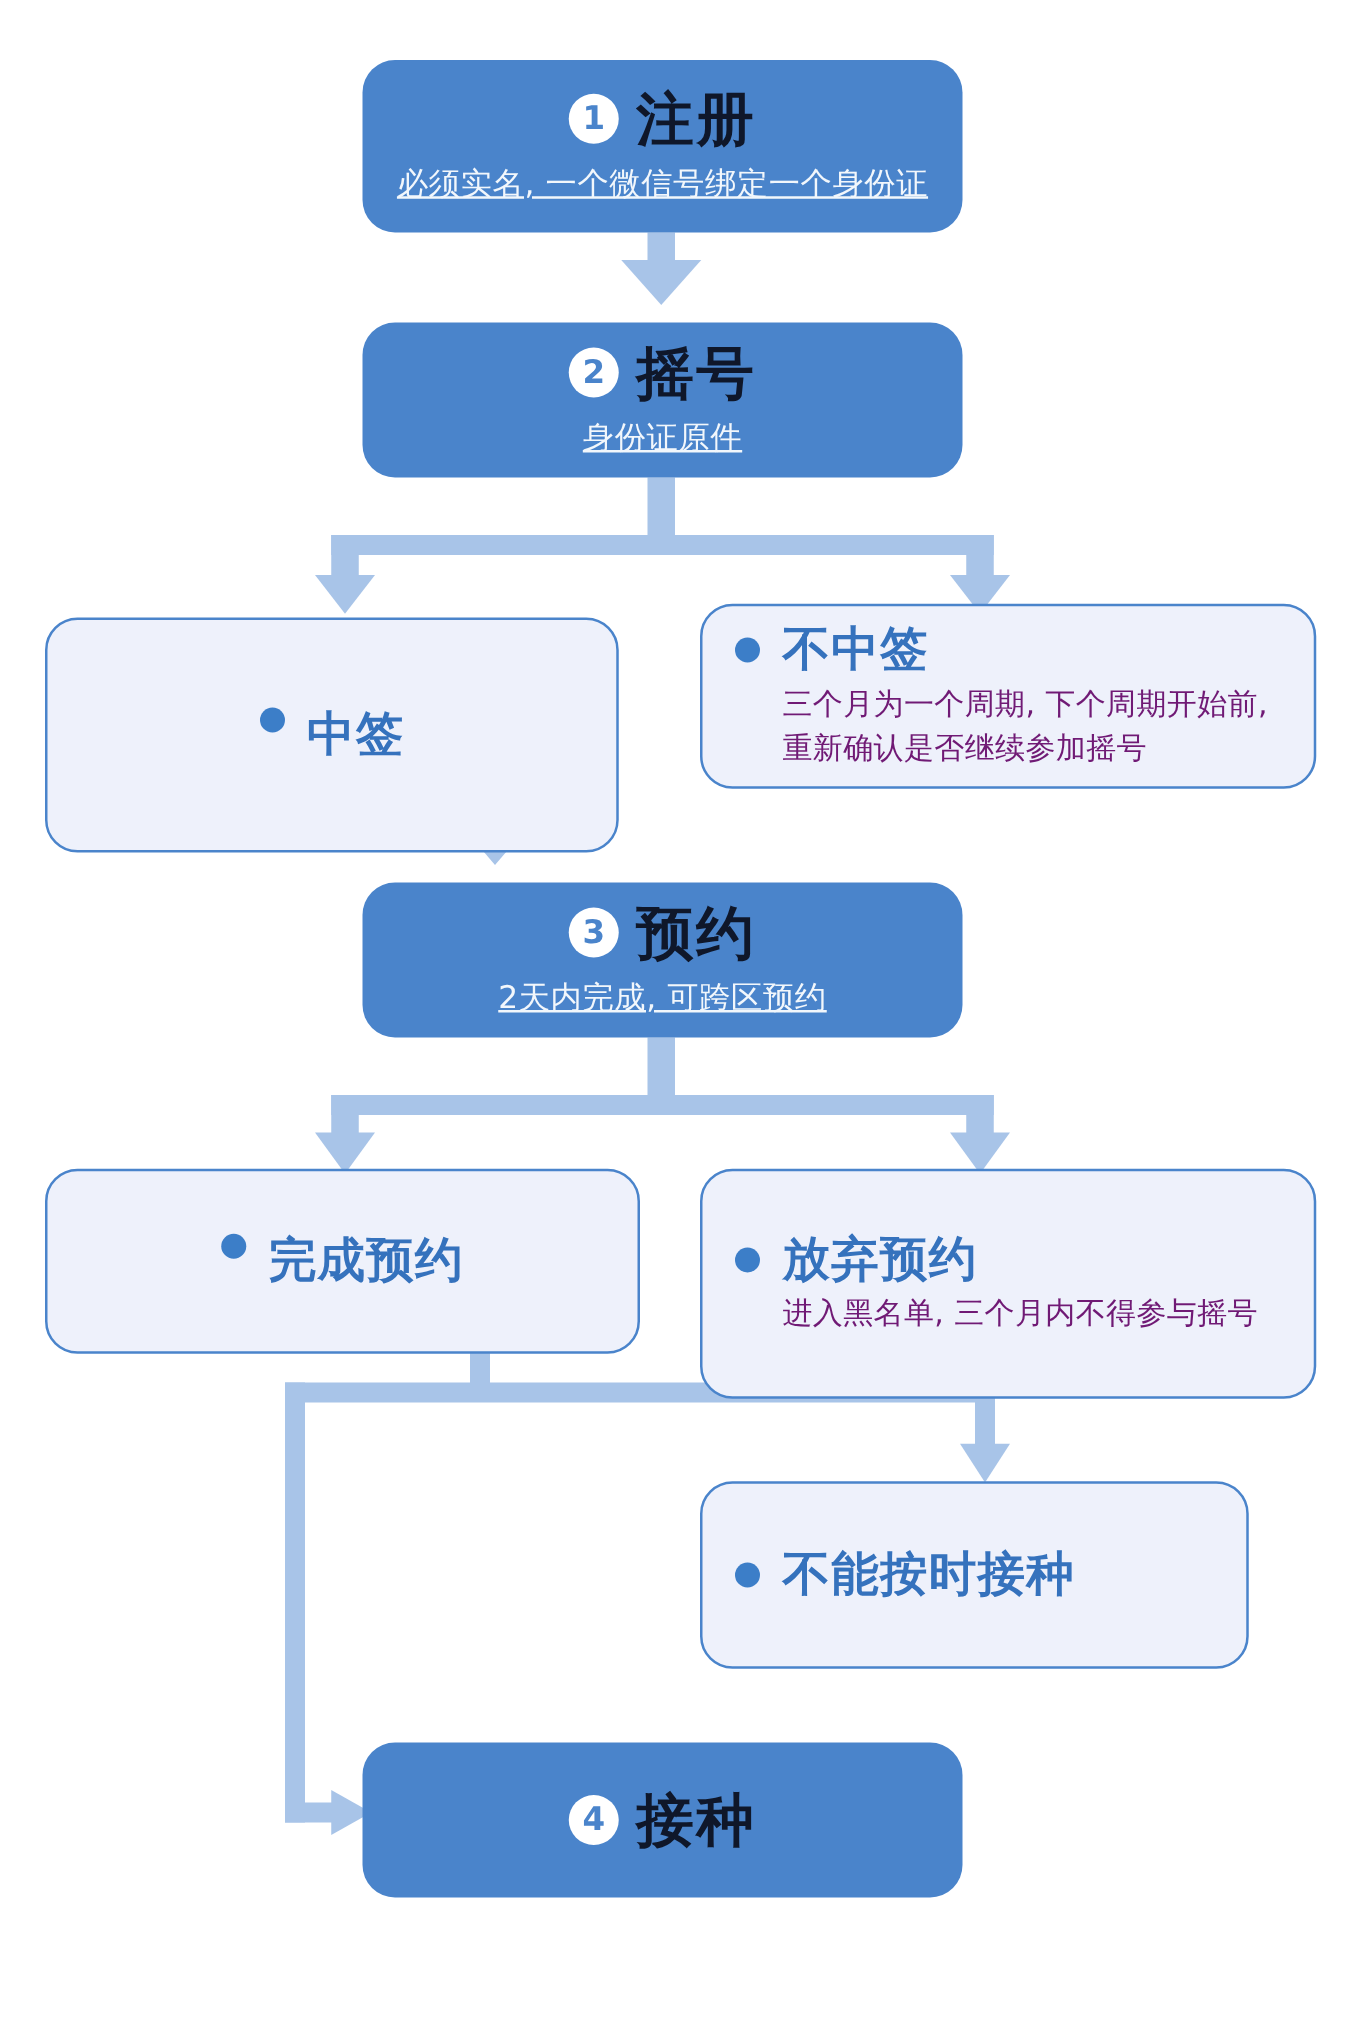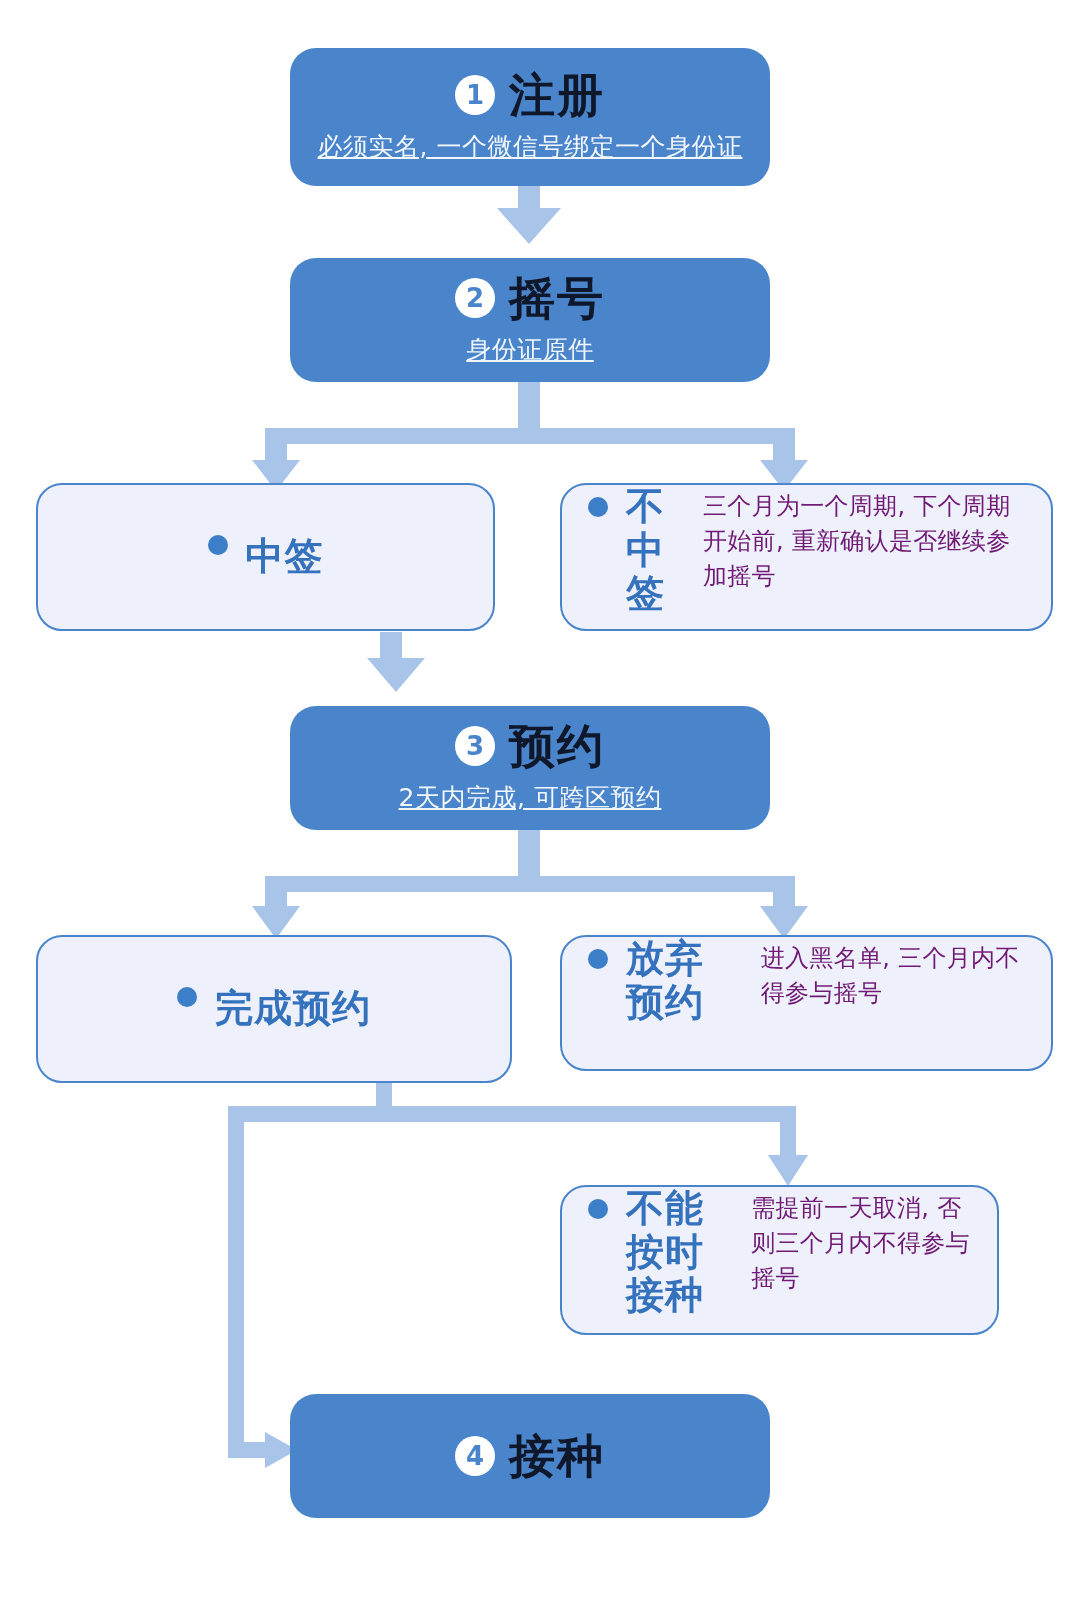--- a/index.html
+++ b/index.html
@@ -75,21 +75,21 @@
     border-radius: 26px;
     box-sizing: border-box;
   }
   .branch-box.centered {
     display: flex;
     align-items: center;
     justify-content: center;
   }
   .branch-box.lefted {
     display: flex;
-    flex-direction: row;
+    flex-direction: column;
     justify-content: center;
     padding: 0 26px;
   }
   .branch-head {
     display: flex;
     align-items: flex-start;
     gap: 18px;
   }
   .bullet {
     flex: 0 0 auto;
@@ -186,21 +186,21 @@
   </div>
 
   <div class="step-box" style="left:290px; top:258px; width:480px; height:124px;">
     <div class="step-title-row">
       <span class="step-num">2</span>
       <span class="step-title">摇号</span>
     </div>
     <div class="step-sub">身份证原件</div>
   </div>
 
-  <div class="branch-box centered" style="left:36px; top:483px; width:459px; height:148px;">
+  <div class="branch-box centered" style="left:36px; top:494px; width:459px; height:188px;">
     <div class="branch-head">
       <span class="bullet"></span>
       <span class="branch-title">中签</span>
     </div>
   </div>
 
   <div class="branch-box lefted" style="left:560px; top:483px; width:493px; height:148px;">
     <div class="branch-head">
       <span class="bullet"></span>
       <span class="branch-title">不中签</span>
@@ -216,34 +216,33 @@
     <div class="step-sub">2天内完成, 可跨区预约</div>
   </div>
 
   <div class="branch-box centered" style="left:36px; top:935px; width:476px; height:148px;">
     <div class="branch-head">
       <span class="bullet"></span>
       <span class="branch-title">完成预约</span>
     </div>
   </div>
 
-  <div class="branch-box lefted" style="left:560px; top:935px; width:493px; height:136px;">
+  <div class="branch-box lefted" style="left:560px; top:935px; width:493px; height:184px;">
     <div class="branch-head">
       <span class="bullet"></span>
       <span class="branch-title">放弃预约</span>
     </div>
     <div class="branch-desc">进入黑名单, 三个月内不得参与摇号</div>
   </div>
 
   <div class="branch-box lefted" style="left:560px; top:1185px; width:439px; height:150px;">
     <div class="branch-head">
       <span class="bullet"></span>
       <span class="branch-title">不能按时接种</span>
     </div>
-    <div class="branch-desc">需提前一天取消, 否则三个月内不得参与摇号</div>
   </div>
 
   <div class="step-box" style="left:290px; top:1394px; width:480px; height:124px;">
     <div class="step-title-row">
       <span class="step-num">4</span>
       <span class="step-title">接种</span>
     </div>
   </div>
 
 </div>

